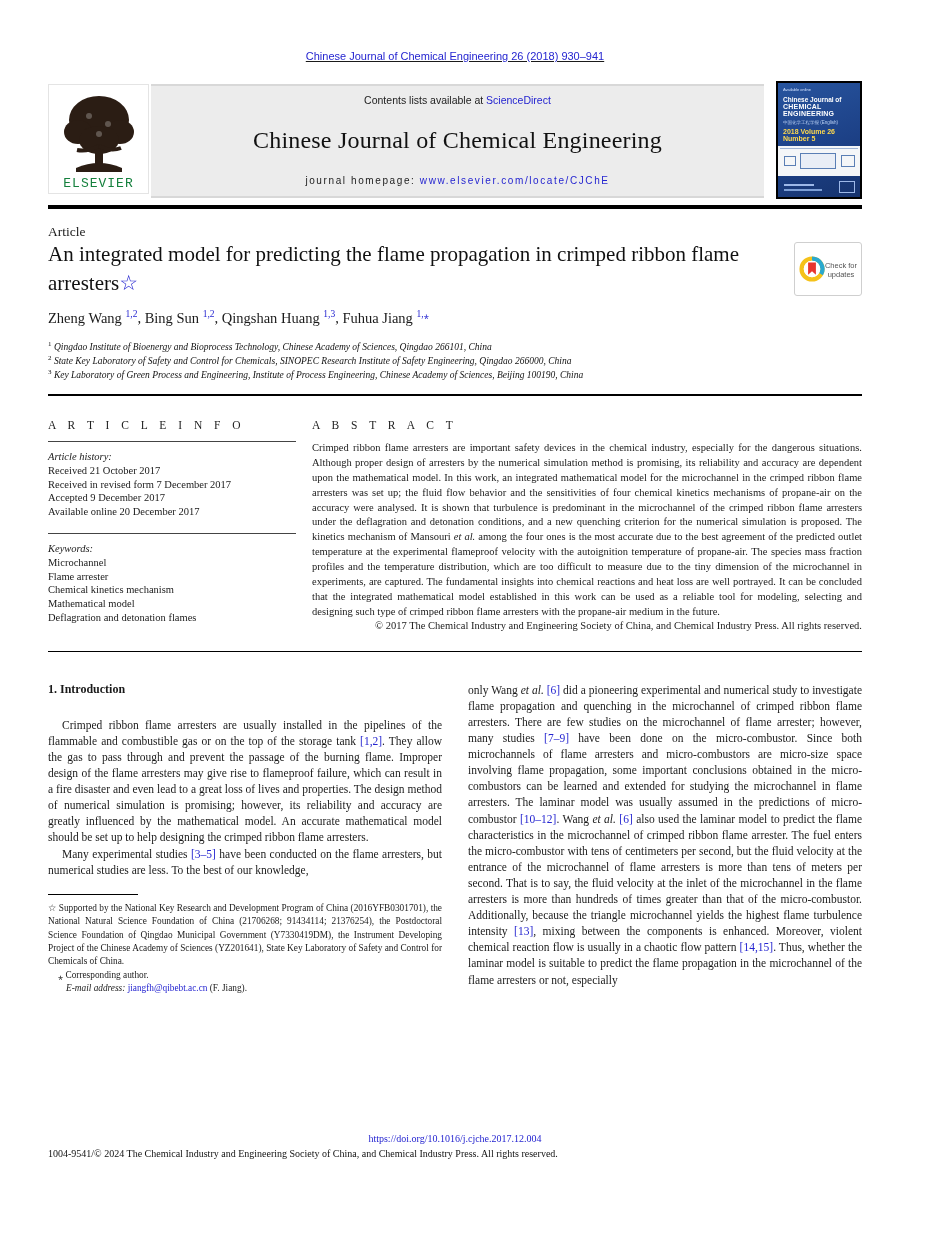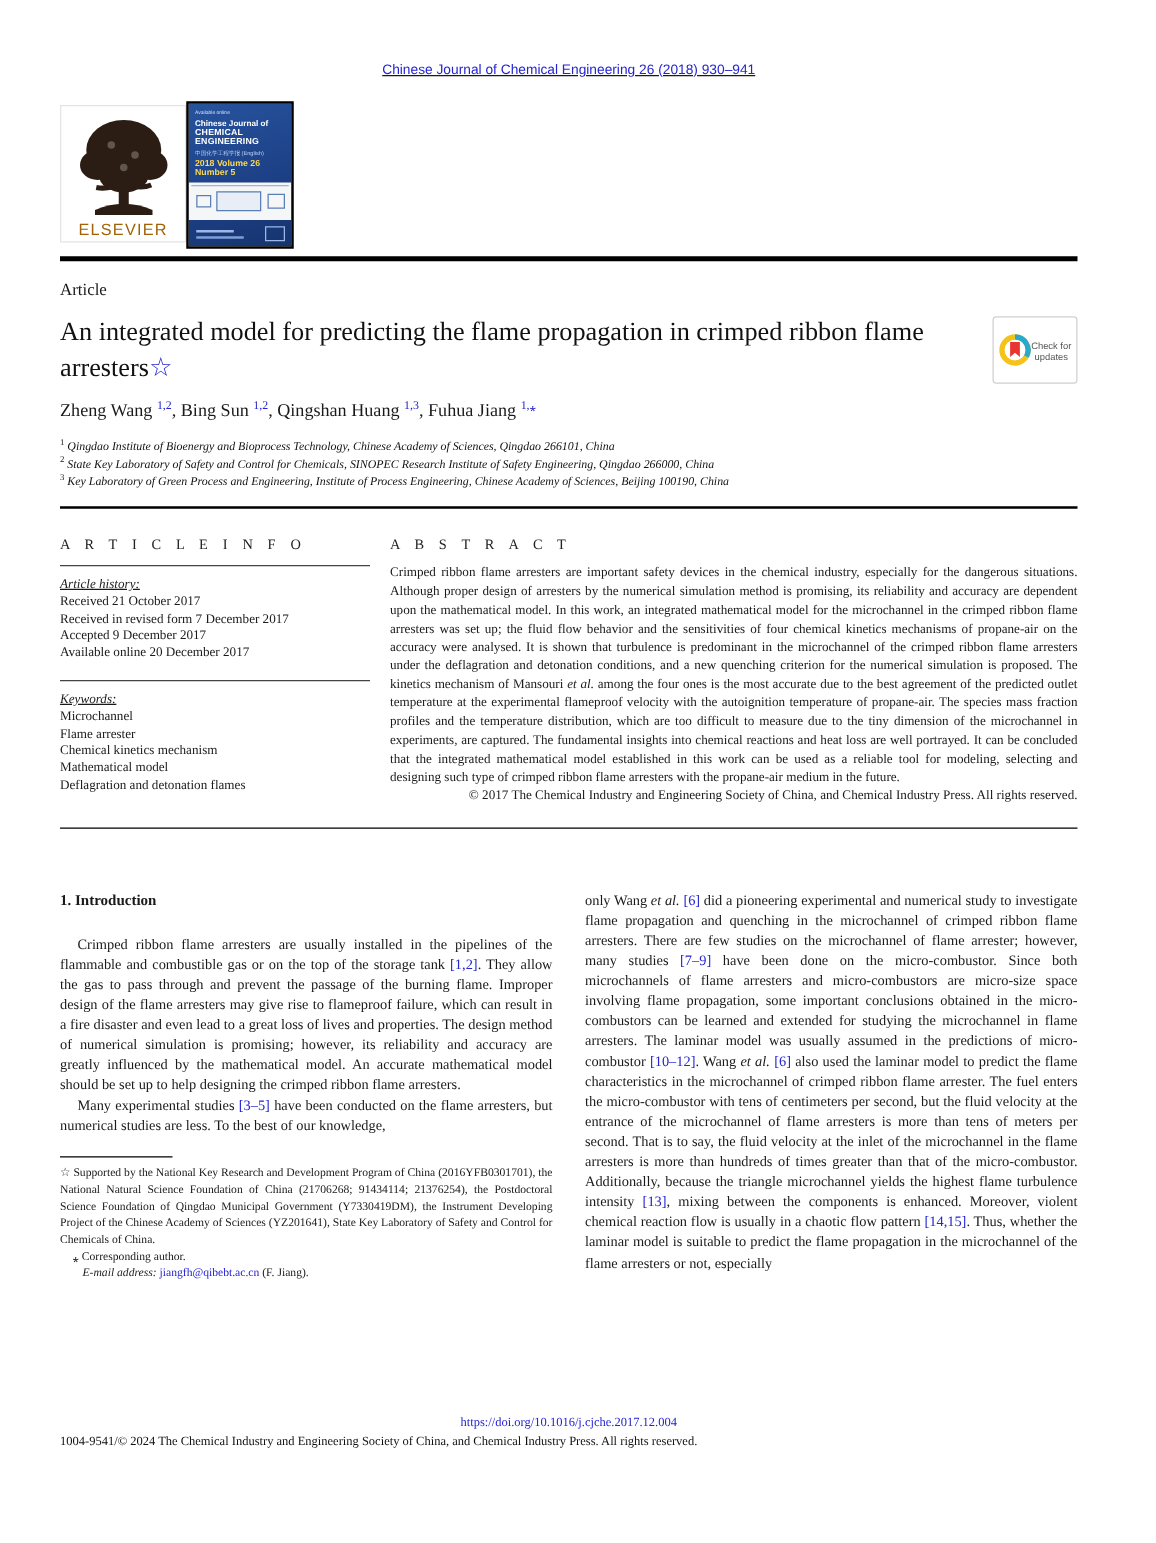--- a/index.html
+++ b/index.html
@@ -40,55 +40,55 @@
   .cover-bottom{flex:1;position:relative;}
   .cover-bottom .m1{position:absolute;left:6px;top:8px;width:30px;height:2px;background:#9db8e8;}
   .cover-bottom .m2{position:absolute;left:6px;top:13px;width:38px;height:2px;background:#7d9fd6;}
   .cover-bottom .m3{position:absolute;right:5px;bottom:4px;width:14px;height:10px;border:1px solid #9db8e8;}
   
   .rule-thick{height:4px;background:#000;margin-top:7px;}
   .rule-med{height:2px;background:#000;margin-top:12px;}
   .rule-thin{height:1px;background:#000;margin-top:20px;}
   
   .article-type{margin-top:15px;font-size:13.5px;}
-  .title-row{display:flex;margin-top:11px;}
+  .title-row{display:flex;}
   .title{flex:1;font-size:21px;line-height:1.38;color:#111;padding-right:40px;}
   .seg-star{color:#2424d0;}
   .badge{width:66px;height:52px;border:1px solid #cfcfcf;border-radius:3px;display:flex;align-items:center;justify-content:center;align-self:flex-start;margin-top:2px;}
   .badge-text{font-family:"Liberation Sans",sans-serif;font-size:7.5px;color:#555;text-align:center;line-height:1.25;margin-top:2px;}
   .authors{margin-top:12px;font-size:14.5px;}
   .seg-sup{color:#2424d0;font-size:9.5px;vertical-align:super;line-height:0;}
   .affiliations{margin-top:13px;}
   .affil{font-style:italic;font-size:9.5px;line-height:14px;color:#111;}
   .affil .asup{font-style:normal;font-size:7px;vertical-align:super;line-height:0;}
   
   .meta-grid{display:grid;grid-template-columns:248px 1fr;column-gap:16px;margin-top:14px;}
   .col-header{font-size:11.5px;letter-spacing:4.5px;color:#222;margin-top:9px;}
   .info-rule{height:1px;background:#444;margin-top:10px;}
   .info-block{font-size:10.5px;line-height:13.8px;margin-top:8px;}
-  .info-label{font-style:italic;text-decoration:underline;}
+  .info-label{font-style:italic;}
   .abstract-text{font-size:10.5px;line-height:14.9px;text-align:justify;margin-top:10px;}
   .abstract-copy{font-size:10.5px;text-align:right;margin-top:0px;}
   .seg-italic{font-style:italic;}
   .seg-link{color:#2424d0;cursor:pointer;}
   
-  .body-grid{display:grid;grid-template-columns:1fr 1fr;column-gap:26px;margin-top:50px;}
+  .body-grid{display:grid;grid-template-columns:1fr 1fr;column-gap:26px;margin-top:30px;}
   .section-h{font-weight:bold;font-size:12px;margin:0 0 20px 0;}
   .para{font-size:11.5px;line-height:16.1px;text-align:justify;margin:0;text-indent:14px;}
   .footnote{margin-top:16px;}
   .fn-rule{width:90px;border-top:1px solid #000;margin-bottom:7px;}
   .fn{font-size:9.3px;line-height:13.4px;text-align:justify;}
   .fn-line{font-size:9.3px;line-height:13.4px;text-indent:10px;}
   .fn-email{font-size:9.3px;line-height:13.4px;text-indent:18px;}
   .fn-email .em-label{font-style:italic;}
   
   .bottom{position:absolute;left:48px;right:63px;top:1133px;}
   .doi{font-size:10px;text-align:center;}
   .bottom-copy{font-size:10px;margin-top:4px;color:#111;}
-  .elsevier-word{font-size:13px;letter-spacing:1px;color:#a16207;margin-bottom:2px;font-family:Liberation Sans, sans-serif;}
+  .elsevier-word{font-size:13px;letter-spacing:1px;color:#15803d;margin-bottom:2px;font-family:Liberation Mono, monospace;}
 </style>
 </head>
 <body>
 
 <div class="page">
 
   <div class="citation">
     <span class="link">Chinese Journal of Chemical Engineering 26 (2018) 930–941</span>
   </div>
 
@@ -107,20 +107,29 @@
         </g>
         <g fill="#ffffff" opacity="0.25">
           <circle cx="33" cy="26" r="3"></circle>
             <circle cx="52" cy="34" r="3"></circle>
             <circle cx="43" cy="44" r="3"></circle>
         </g>
       </svg>
       <div class="elsevier-word">ELSEVIER</div>
     </div>
 
+    <div class="banner-mid">
+      <div class="contents-line">
+        <span>Contents lists available at </span><span class="link">ScienceDirect</span>
+      </div>
+      <div class="journal-title">Chinese Journal of Chemical Engineering</div>
+      <div class="homepage-line">
+        <span>journal homepage: </span><span class="link">www.elsevier.com/locate/CJChE</span>
+      </div>
+    </div>
 
     <div class="cover">
       <div class="cover-top">
         <div class="cover-tagline">Available online</div>
         <div class="cover-t1">Chinese Journal of</div>
         <div class="cover-t2">CHEMICAL ENGINEERING</div>
         <div class="cover-t3">中国化学工程学报 (English)</div>
         <div class="cover-year">2018 Volume 26 Number 5</div>
       </div>
       <div class="cover-band">

